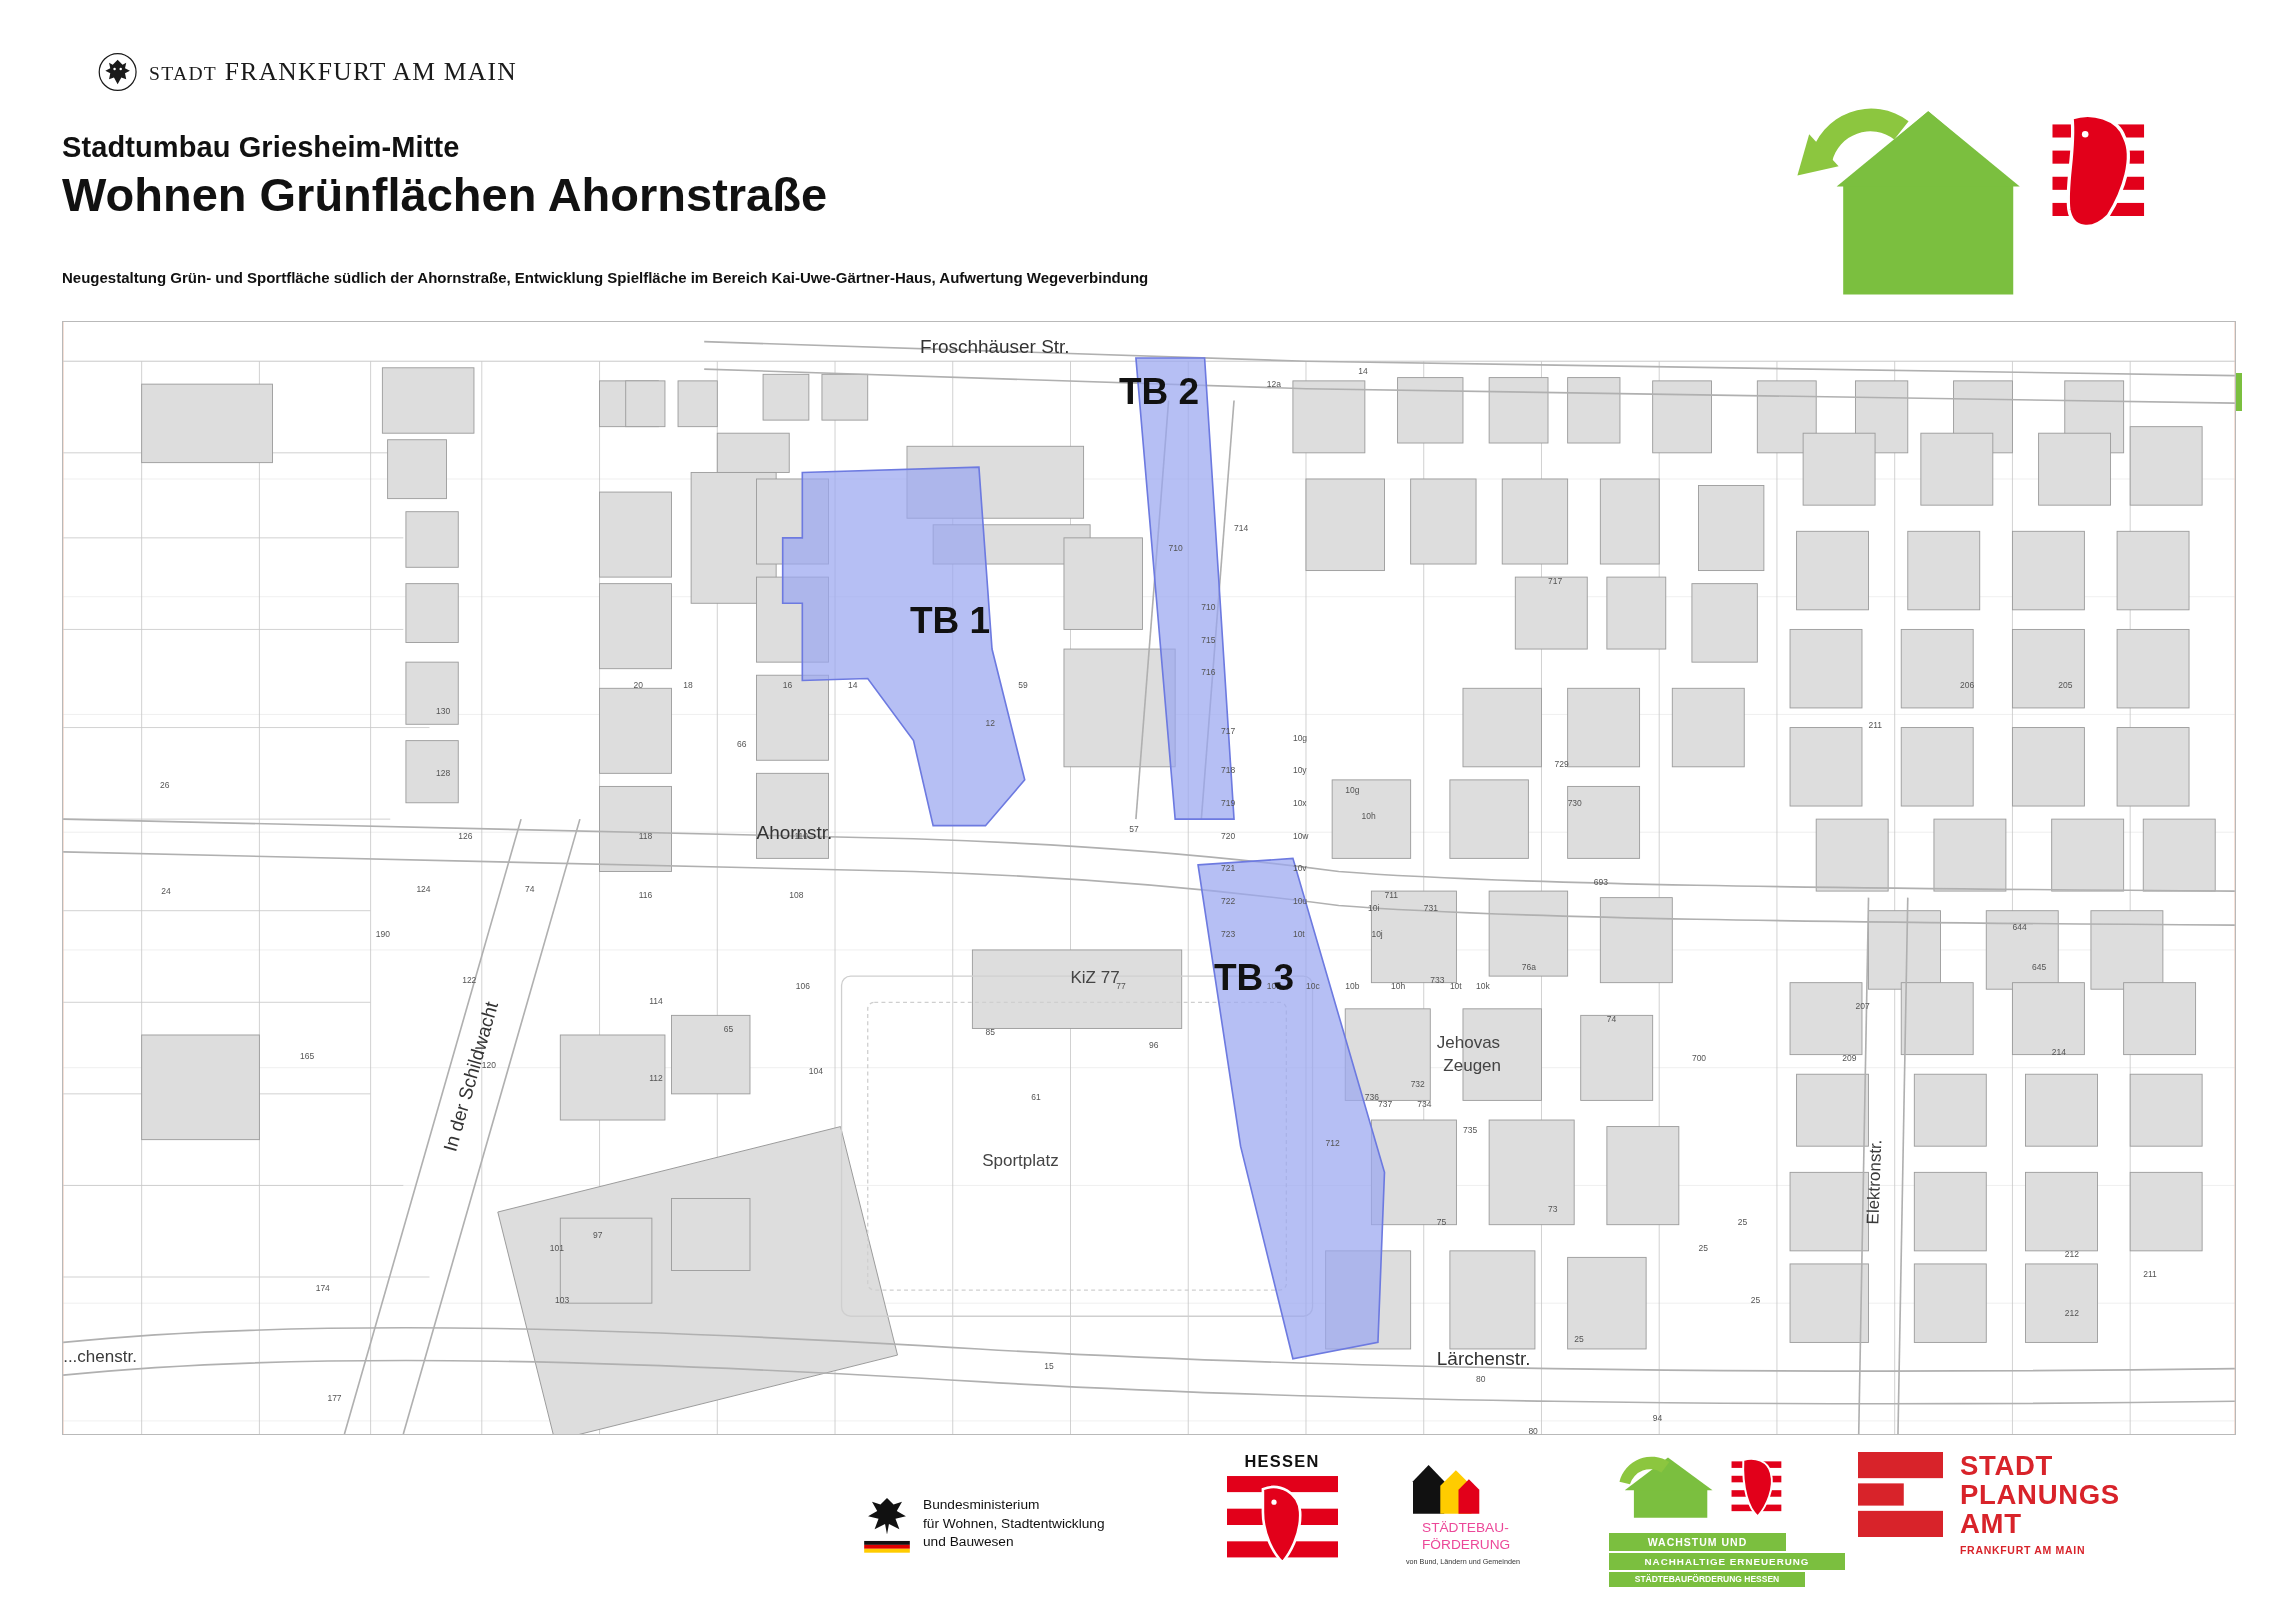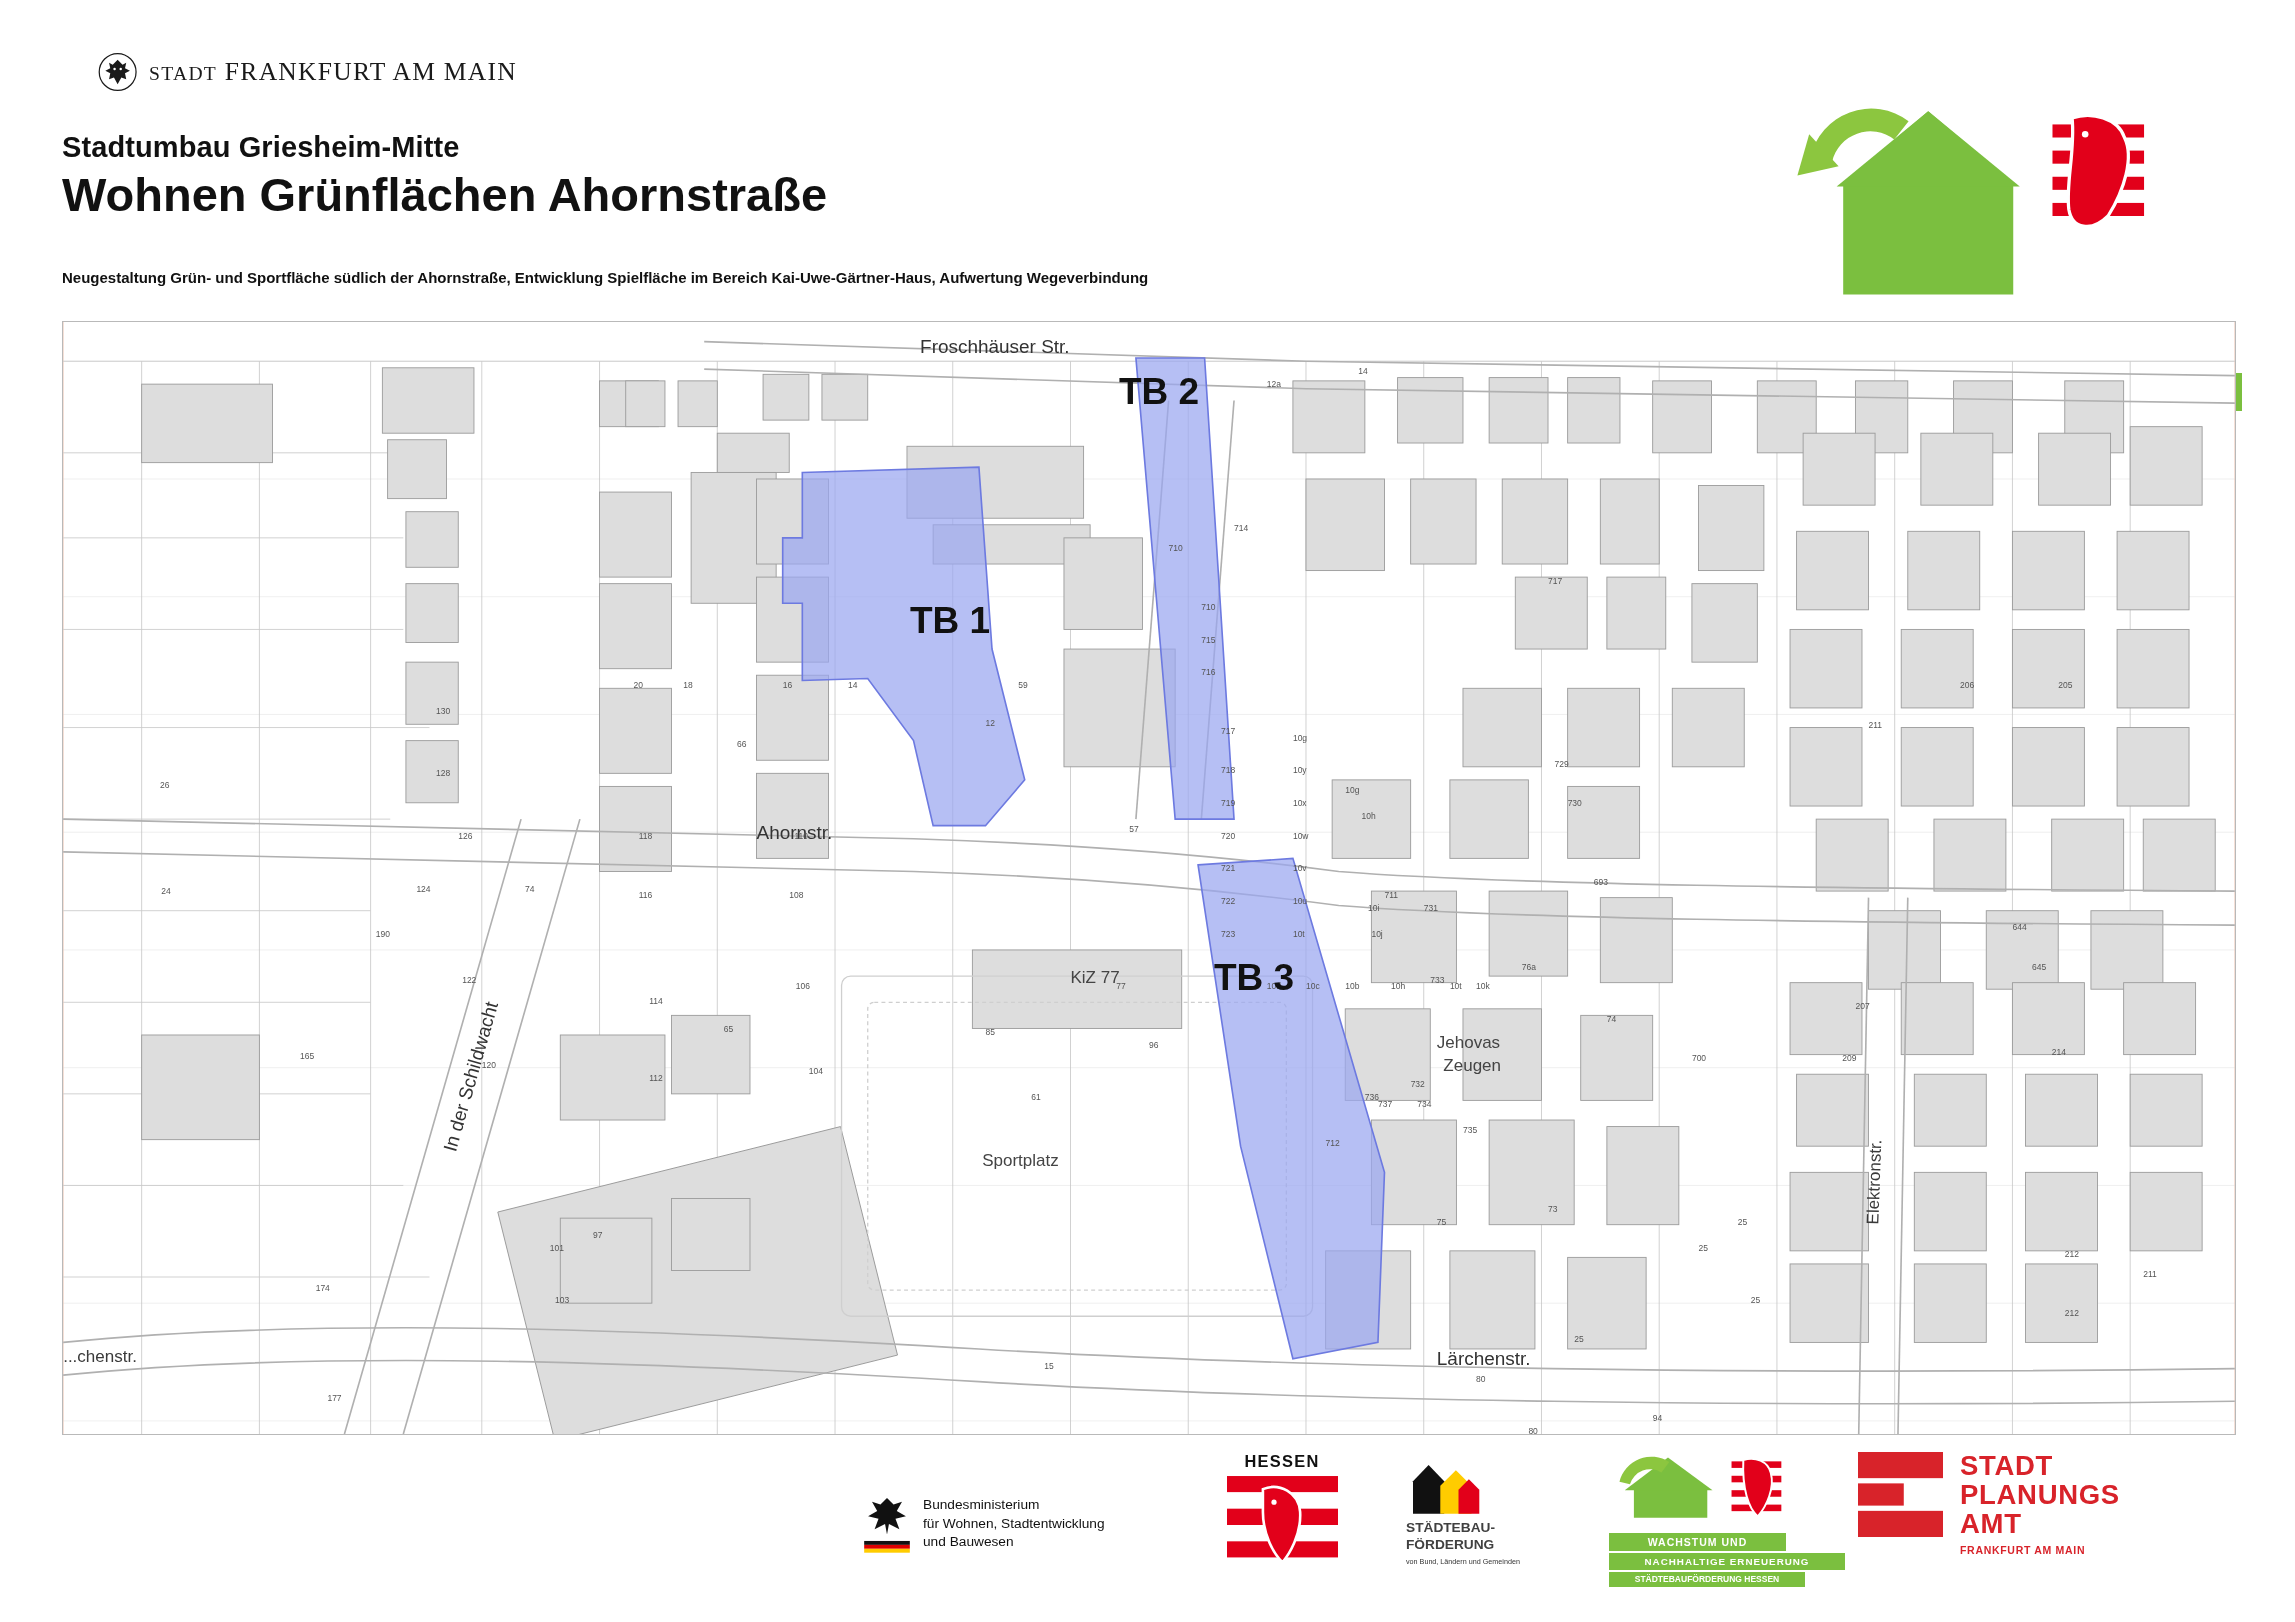--- a/index.html
+++ b/index.html
@@ -39,21 +39,21 @@
 
   
   #footer{position:absolute;left:0;top:1439px;width:2295px;height:183px;}
   .f-logo{position:absolute;top:13px;height:144px;}
   #f-bmwsb{left:864px;width:307px;display:flex;align-items:center;gap:13px;}
   #f-bmwsb .eagle{width:46px;height:60px;}
   #f-bmwsb .txt{font-size:13.7px;line-height:1.35;color:#111;}
   #f-hessen{left:1223px;width:118px;text-align:center;}
   #f-hessen .cap{font-size:16.4px;font-weight:bold;letter-spacing:1.3px;color:#111;margin-bottom:5.2px;}
   #f-stf{left:1406px;width:164px;}
-  #f-stf .cap{font-size:13.7px;font-weight:bold;line-height:1.25;color:#404040;}
+  #f-stf .cap{font-size:13.7px;font-weight:normal;line-height:1.25;color:#ec4899;margin-left:16px;}
   #f-stf .sub{font-size:7.2px;line-height:1.25;color:#333;margin-top:3.9px;}
   #f-wachstum{left:1609px;width:249px;}
   #f-wachstum .b1,#f-wachstum .b2{background:#7bbf3f;color:#fff;font-weight:bold;display:flex;align-items:center;justify-content:center;letter-spacing:1px;}
   #f-wachstum .b1{width:177px;height:18.3px;font-size:10.5px;}
   #f-wachstum .b2{width:236px;height:17px;font-size:9.8px;margin-top:2px;}
   #f-wachstum .b3{width:196px;height:14.4px;font-size:8.5px;background:#7bbf3f;color:#fff;display:flex;align-items:center;justify-content:center;font-weight:bold;margin-top:2px;}
   #f-spa{left:1858px;width:340px;display:flex;align-items:flex-start;gap:17px;}
   #f-spa .mark{width:85px;height:85px;position:relative;}
   #f-spa .txt{font-size:27.5px;font-weight:bold;line-height:1.05;color:#d8232a;letter-spacing:0.7px;}
   #f-spa .sub{font-size:10.5px;font-weight:bold;color:#d8232a;letter-spacing:0.7px;margin-top:5.2px;}

